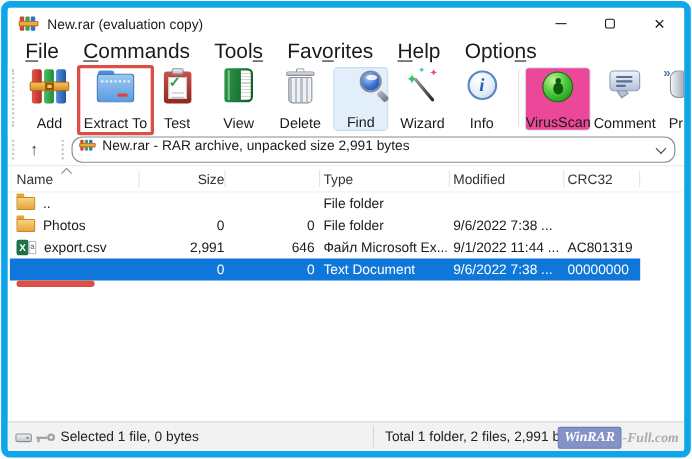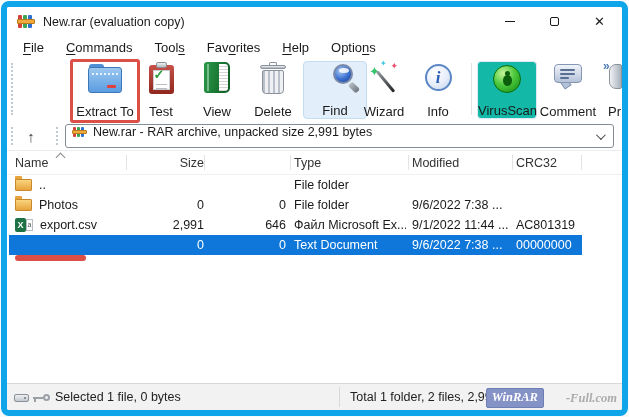--- a/index.html
+++ b/index.html
@@ -21,33 +21,33 @@
   .books .b{position:absolute;top:0;bottom:0;width:4px;border-radius:1px;}
   .books .b1{left:0;background:#d2413a;} .books .b2{left:5px;background:#3aa655;}
   .books .b3{left:10px;background:#2e6fd0;}
   .books .belt{position:absolute;left:-1px;right:-1px;top:4px;height:5px;background:#f0a93c;border:1px solid #b97a1e;border-radius:1px;}
   .logo-title{position:absolute;left:11px;top:8px;}
   .books.small{width:13px;height:10px;}
   .books.small .b{width:3px;} .books.small .b2{left:4px;} .books.small .b3{left:8px;}
   .books.small .belt{top:3px;height:4px;}
 
   
-  .menubar{position:absolute;top:30px;left:0;right:0;height:22px;display:flex;align-items:flex-start;padding-left:5px;font-size:13px;}
+  .menubar{position:absolute;top:30px;left:0;right:0;height:22px;display:flex;align-items:flex-start;padding-left:5px;font-size:19px;}
   .menu-item{padding:0 11px;line-height:22px;}
   .mkey{text-decoration:underline;text-underline-offset:2px;}
 
   
   .toolbar{position:absolute;top:52px;left:0;right:0;height:62px;background:#fff;}
   .tgrip{position:absolute;left:4px;top:4px;height:52px;width:3px;border-left:2px dotted #c3c9d0;}
   .tbtn{position:absolute;top:2px;height:58px;text-align:center;font-size:13px;}
   .tbtn .lab{position:absolute;bottom:0;left:0;right:0;white-space:nowrap;}
   .ticon{position:relative;height:36px;}
   .tsep{position:absolute;left:464px;top:4px;width:1px;height:52px;background:#e3e3e3;}
   .hl{background:#e2eefa;border:1px solid #c3ddf3;border-radius:4px;}
-  .hl2{background:#14b8a6;border:1px solid #dfe8f5;border-radius:4px;}
+  .hl2{background:#ec4899;border:1px solid #dfe8f5;border-radius:4px;}
   .overflow{position:absolute;left:596px;top:0;color:#4a7ab5;font-size:12px;font-weight:bold;}
 
   
   .add-books{position:relative;width:32px;height:31px;margin:2px auto 0;}
   .add-books .b{position:absolute;top:0;bottom:0;width:9px;border-radius:2px;}
   .add-books .b1{left:0;background:linear-gradient(90deg,#e0584e,#b02e24);}
   .add-books .b2{left:11px;background:linear-gradient(90deg,#4fc063,#1f8a38);}
   .add-books .b3{left:22px;background:linear-gradient(90deg,#4f8fe0,#1f55a8);}
   .add-books .belt{position:absolute;left:-2px;right:-2px;top:11px;height:9px;background:linear-gradient(#f7c35c,#d98f1f);border:1px solid #a8690f;border-radius:2px;}
   .add-books .buck{position:absolute;left:12px;top:12px;width:8px;height:7px;border:2px solid #8a5408;background:#f7c35c;}
@@ -105,21 +105,21 @@
   .bubble .l1{top:6px;right:8px;} .bubble .l2{top:10px;right:8px;} .bubble .l3{top:14px;right:14px;}
   .bubble .tail{position:absolute;top:17px;left:9px;width:8px;height:8px;background:#b4c2d8;border:1px solid #8597b5;transform:rotate(55deg);}
 
   .partial{width:13px;height:25px;margin:3px 0 0 8px;background:linear-gradient(90deg,#f0f2f5,#a8b0ba);border:1px solid #8b929b;border-radius:7px 2px 2px 7px;}
 
   
   .addrbar{position:absolute;top:114px;left:0;right:0;height:30px;border-bottom:1px solid #ececec;}
   .agrip{position:absolute;width:3px;top:6px;height:18px;border-left:2px dotted #c3c9d0;}
   .ag1{left:4px;} .ag2{left:49px;}
   .upbtn{position:absolute;left:11px;top:3px;width:26px;height:24px;display:flex;align-items:center;justify-content:center;color:#444;font-size:15px;}
-  .combo{position:absolute;left:58px;right:8px;top:3px;height:24px;border:1px solid #858c94;background:#fff;border-radius:3px;display:flex;align-items:center;padding:0 26px 9px 7px;}
+  .combo{position:absolute;left:58px;right:8px;top:3px;height:24px;border:1px solid #858c94;background:#fff;border-radius:10px;display:flex;align-items:center;padding:0 26px 9px 7px;}
   .combo-text{font-size:12.5px;margin-left:7px;white-space:nowrap;overflow:hidden;}
   .combo-chev{position:absolute;right:10px;top:8px;width:7px;height:7px;border-right:1.4px solid #444;border-bottom:1.4px solid #444;transform:rotate(45deg) translateY(-2px);}
 
   
   .hdr{position:absolute;top:145px;left:2px;width:573px;height:22px;line-height:22px;font-size:12.5px;color:#333;}
   .hsep{position:absolute;top:3px;width:1px;height:15px;background:#e3e3e3;}
   .sortmark{position:absolute;left:48px;top:2px;width:7px;height:7px;border-left:1.4px solid #8a8a8a;border-top:1.4px solid #8a8a8a;transform:rotate(45deg);}
   .hdr-line{position:absolute;top:167px;left:0;right:0;height:1px;background:#f0f0f0;}
   .c-name{position:absolute;left:6px;width:112px;display:flex;align-items:center;gap:7px;height:100%;}
   .c-size{position:absolute;left:121px;width:74px;text-align:right;}
@@ -147,21 +147,21 @@
   .stext-right{position:absolute;left:343px;line-height:26px;}
   .disk-ic{position:absolute;left:7px;top:10px;width:15px;height:8px;border:1px solid #8a9098;border-radius:2px;background:linear-gradient(#eef0f2,#c3c9d0);}
   .disk-ic .dot{position:absolute;right:2px;top:2px;width:2px;height:2px;background:#777;border-radius:50%;}
   .key-ic{position:absolute;left:26px;top:9px;width:17px;height:10px;}
   .key-ic .ring{position:absolute;right:0;top:1px;width:7px;height:7px;border:2px solid #9aa0a8;border-radius:50%;}
   .key-ic .stem{position:absolute;left:0;top:4px;width:10px;height:2px;background:#9aa0a8;}
   .key-ic .tooth{position:absolute;left:1px;top:6px;width:2px;height:3px;background:#9aa0a8;}
   .watermark{position:absolute;right:5px;top:4px;display:flex;align-items:center;gap:1px;
     font-family:"Liberation Serif",serif;font-style:italic;font-weight:bold;font-size:12.5px;}
   .wm-brand{background:#8492c6;color:#fff;padding:1px 5px 2px;border-radius:2px;border:1px solid #6e7fb5;}
-  .wm-suffix{color:#ababab;margin-left:21px;}
+  .wm-suffix{color:#ababab;}
 
   
   .anno-box{position:absolute;left:63px;top:52px;width:70px;height:64px;border:3px solid #dc4f47;border-radius:3px;z-index:9;}
   .anno-underline{position:absolute;left:8px;top:248px;width:71px;height:6px;background:#dc4f47;border-radius:3px;z-index:9;}
 </style>
 </head>
 <body>
 
 <div class="window">
 
@@ -189,20 +189,32 @@
     <div class="menu-item"><span></span><span class="mkey">C</span><span>ommands</span></div>
     <div class="menu-item"><span>Tool</span><span class="mkey">s</span><span></span></div>
     <div class="menu-item"><span>Fav</span><span class="mkey">o</span><span>rites</span></div>
     <div class="menu-item"><span></span><span class="mkey">H</span><span>elp</span></div>
     <div class="menu-item"><span>Optio</span><span class="mkey">n</span><span>s</span></div>
   </div>
 
   <div class="toolbar">
     <div class="tgrip"></div>
 
+    <div class="tbtn" style="left:10px;width:56px;">
+      <div class="ticon">
+          <div class="add-books">
+        <span class="b b1"></span>
+            <span class="b b2"></span>
+            <span class="b b3"></span>
+            <span class="belt"></span>
+            <span class="buck"></span>
+      </div>
+        </div>
+      <div class="lab">Add</div>
+    </div>
 
     <div class="tbtn" style="left:66px;width:64px;">
       <div class="ticon">
           <div class="folder-xl">
         <div class="tab"></div>
             <div class="body"></div>
             <div class="zip"></div>
             <div class="red"></div>
       </div>
         </div>
@@ -238,21 +250,21 @@
       <div class="ticon">
           <div class="trash">
         <div class="handle"></div>
             <div class="lid"></div>
             <div class="can"></div>
       </div>
         </div>
       <div class="lab">Delete</div>
     </div>
 
-    <div class="tbtn hl" style="left:296px;width:64px;padding-left:20px;">
+    <div class="tbtn hl" style="left:296px;width:50px;padding-left:20px;">
       <div class="ticon">
           <div class="lens">
         <div class="glass"></div>
             <div class="glare"></div>
             <div class="handle"></div>
       </div>
         </div>
       <div class="lab">Find</div>
     </div>
 

